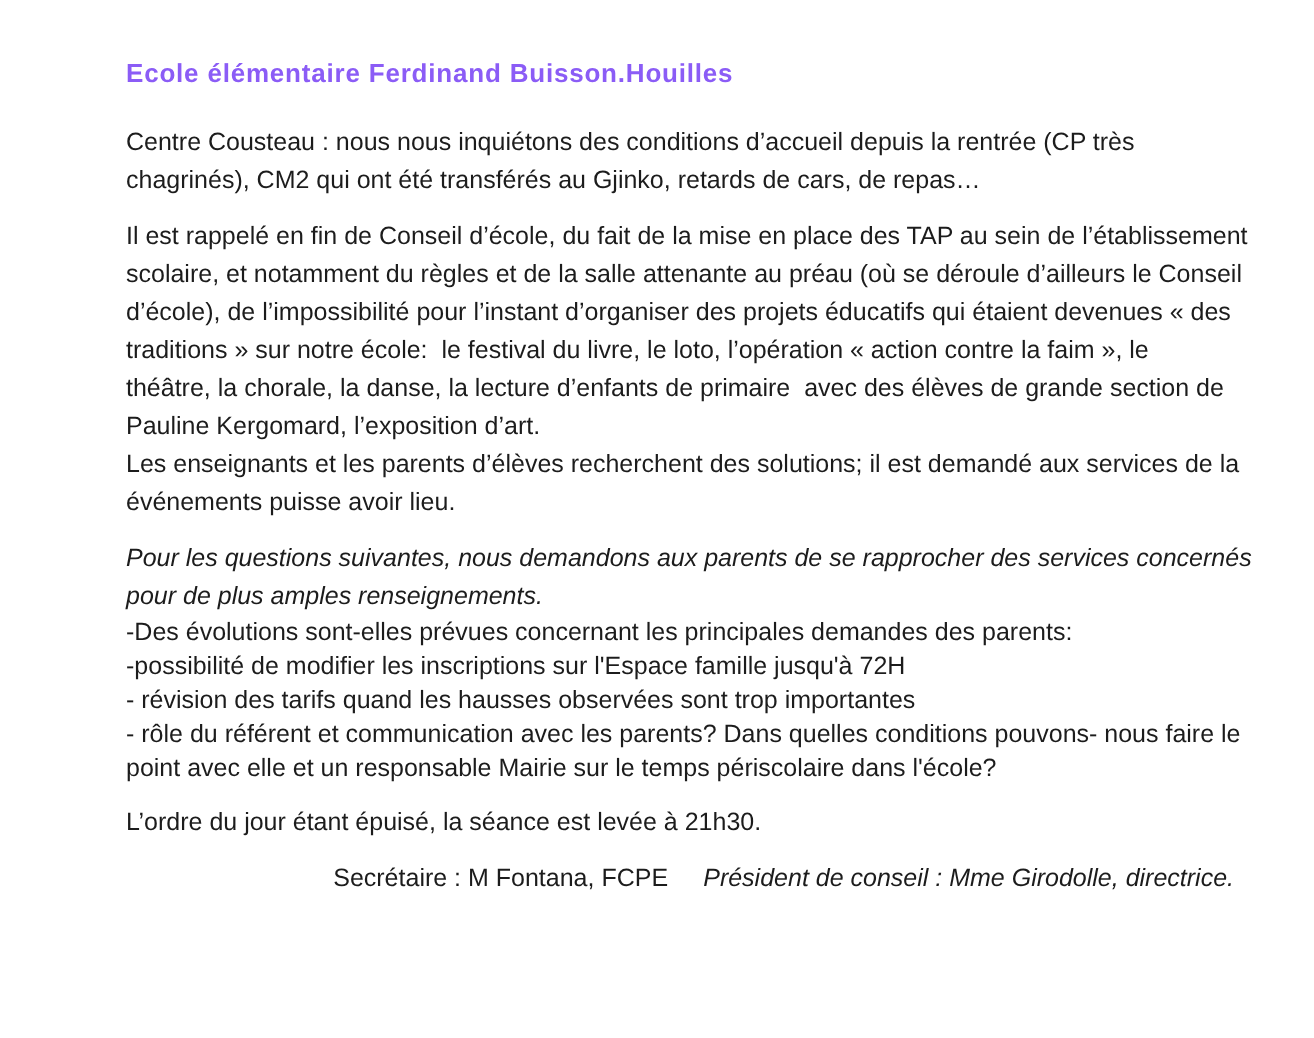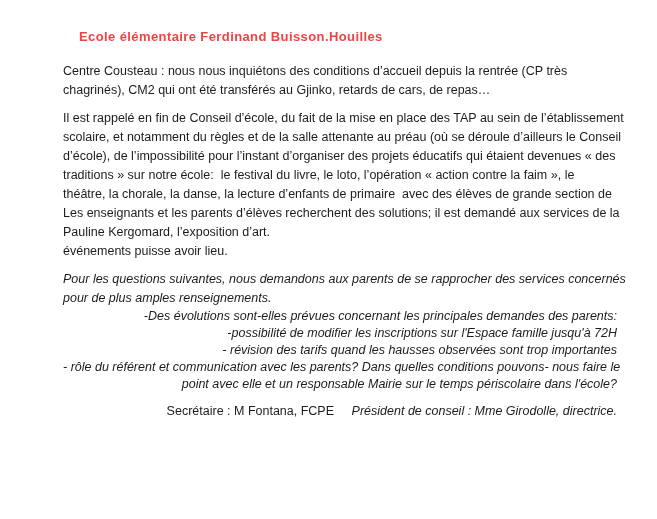--- a/index.html
+++ b/index.html
@@ -14,43 +14,41 @@
     font-family: "Liberation Sans", sans-serif;
     color: #1c1c1c;
   }
   .page {
     box-sizing: border-box;
     width: 657px;
     height: 519px;
     padding: 28px 40px 0 63px;
   }
   .doc-title {
-    margin: 0 0 16px 16px;
+    margin: 0 0 16px 0;
     font-size: 13px;
     font-weight: 800;
     letter-spacing: 0.4px;
     line-height: 18px;
-    color: #ef4444;
+    color: #8b5cf6;
   }
   .para {
     margin: 0 0 9px 0;
   }
   .para.no-gap {
     margin-bottom: 0;
     font-style: italic;
   }
   .line {
     font-size: 12.5px;
     line-height: 19px;
     white-space: pre;
   }
   .para.italic .line {
-    font-style: italic;
     line-height: 17px;
-    text-align: right;
   }
   .signature {
     display: flex;
     margin-top: 9px;
     font-size: 12.5px;
     line-height: 19px;
     justify-content: flex-end;
   }
   .signature .secretary {
     display: inline-block;
@@ -74,37 +72,40 @@
     <div class="line">Centre Cousteau : nous nous inquiétons des conditions d’accueil depuis la rentrée (CP très</div>
     <div class="line">chagrinés), CM2 qui ont été transférés au Gjinko, retards de cars, de repas…</div>
   </div>
 
   <div class="para">
     <div class="line">Il est rappelé en fin de Conseil d’école, du fait de la mise en place des TAP au sein de l’établissement</div>
     <div class="line">scolaire, et notamment du règles et de la salle attenante au préau (où se déroule d’ailleurs le Conseil</div>
     <div class="line">d’école), de l’impossibilité pour l’instant d’organiser des projets éducatifs qui étaient devenues « des</div>
     <div class="line">traditions » sur notre école:  le festival du livre, le loto, l’opération « action contre la faim », le</div>
     <div class="line">théâtre, la chorale, la danse, la lecture d’enfants de primaire  avec des élèves de grande section de</div>
+    <div class="line">Pauline Kergomard, l’exposition d’art.</div>
     <div class="line">Les enseignants et les parents d’élèves recherchent des solutions; il est demandé aux services de la</div>
-    <div class="line">Pauline Kergomard, l’exposition d’art.</div>
     <div class="line">événements puisse avoir lieu.</div>
   </div>
 
   <div class="para no-gap">
     <div class="line">Pour les questions suivantes, nous demandons aux parents de se rapprocher des services concernés</div>
     <div class="line">pour de plus amples renseignements.</div>
   </div>
 
   <div class="para italic">
     <div class="line">-Des évolutions sont-elles prévues concernant les principales demandes des parents:</div>
     <div class="line">-possibilité de modifier les inscriptions sur l'Espace famille jusqu'à 72H</div>
     <div class="line">- révision des tarifs quand les hausses observées sont trop importantes</div>
     <div class="line">- rôle du référent et communication avec les parents? Dans quelles conditions pouvons- nous faire le</div>
     <div class="line">point avec elle et un responsable Mairie sur le temps périscolaire dans l'école?</div>
   </div>
 
+  <div class="para">
+    <div class="line">L’ordre du jour étant épuisé, la séance est levée à 21h30.</div>
+  </div>
 
   <div class="signature">
     <span class="secretary">Secrétaire : M Fontana, FCPE</span>
     <span class="president">Président de conseil : Mme Girodolle, directrice.</span>
   </div>
 
 </div>
 
 </body></html>

